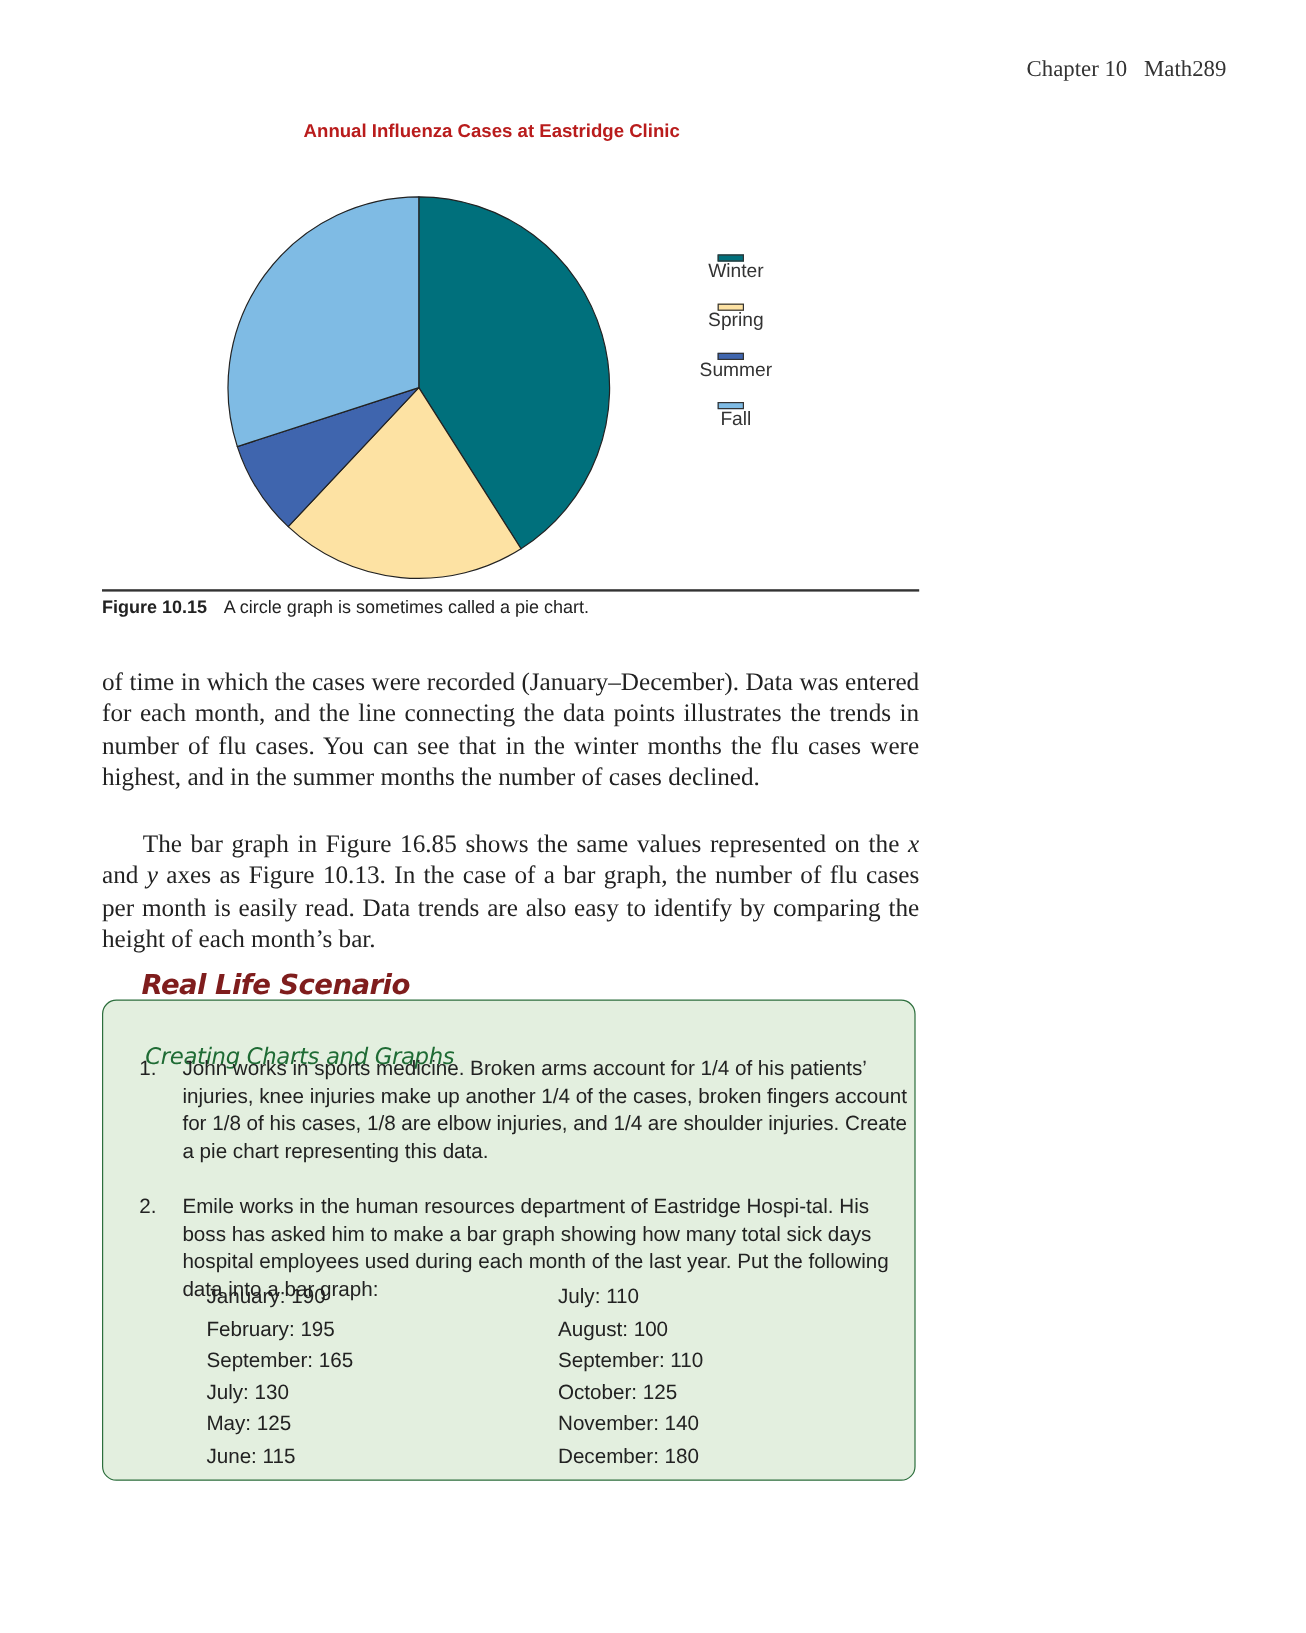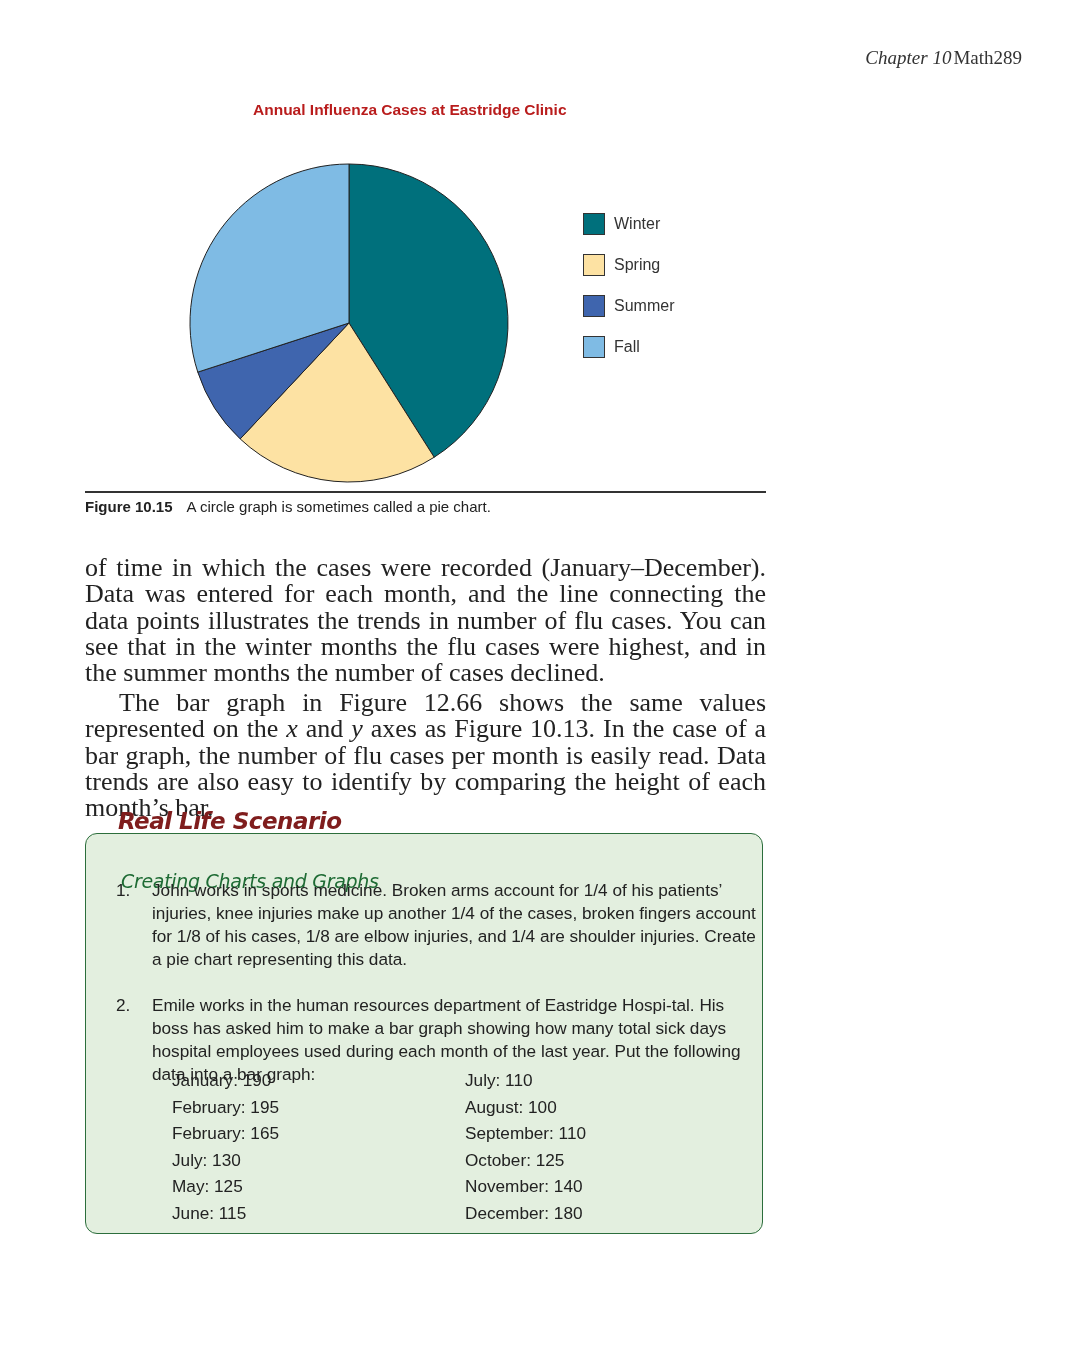--- a/index.html
+++ b/index.html
@@ -1,29 +1,29 @@
 <!DOCTYPE html>
 <html><head>
 <meta charset="utf-8">
 <style>
   html, body { margin: 0; padding: 0; background: #ffffff; }
   body { width: 1088px; height: 1361px; position: relative; overflow: hidden; color: #222; }
   .running-head { position: absolute; top: 47px; right: 66px; font-family: "Liberation Serif", serif; font-size: 19px; color: #333; display: flex; gap: 0; align-items: baseline; }
-  .running-head .chap { font-style: italic; margin-right: 2px; }
+  .running-head .chap { margin-right: 14px; }
   .running-head .sec { }
   .running-head .pg { font-weight: normal; }
   .chart-title { position: absolute; top: 101px; left: 253px; font-family: "Liberation Sans", sans-serif; font-weight: bold; font-size: 15.5px; color: #b91c1c; }
   .pie { position: absolute; left: 185px; top: 159px; }
   .legend { position: absolute; left: 583px; top: 212px; font-family: "Liberation Sans", sans-serif; font-size: 16px; color: #333; }
-  .legend-item { display: flex; align-items: center; height: 24px; margin-bottom: 17px; }
+  .legend-item { display: flex; align-items: center; height: 24px; margin-bottom: 17px; flex-direction: column; }
   .legend-swatch { width: 22px; height: 22px; border: 1px solid #333; margin-right: 9px; box-sizing: border-box; }
   .fig-rule { position: absolute; left: 85px; top: 491px; width: 681px; height: 2px; background: #333; }
   .fig-caption { position: absolute; left: 85px; top: 498px; font-family: "Liberation Sans", sans-serif; font-size: 15px; color: #222; }
   .fig-caption b { margin-right: 14px; }
-  .body-text { position: absolute; left: 85px; width: 681px; font-family: "Liberation Serif", serif; font-size: 26px; line-height: 26.3px; color: #222; text-align: justify; }
+  .body-text { position: absolute; left: 85px; width: 681px; font-family: "Liberation Serif", serif; font-size: 21px; line-height: 26.3px; color: #222; text-align: justify; }
   .p1 { top: 555px; }
   .p2 { top: 690px; text-indent: 34px; }
   .p2 i { font-style: italic; }
   .scenario-head { position: absolute; left: 118px; top: 808px; font-family: "DejaVu Sans", sans-serif; font-style: italic; font-weight: bold; font-size: 23px; color: #7f1d1d; letter-spacing: -0.5px; }
   .scenario-box { position: absolute; left: 85px; top: 833px; width: 678px; height: 401px; background: #e3efdf; border: 1.5px solid #2c6e3c; border-radius: 12px; box-sizing: border-box; }
   .scenario-sub { position: absolute; left: 121px; top: 847px; font-family: "DejaVu Sans", sans-serif; font-style: italic; font-size: 19px; color: #1e6b34; letter-spacing: -0.3px; margin-top: 23px; }
   .item { position: absolute; left: 116px; width: 640px; font-family: "Liberation Sans", sans-serif; font-size: 17.2px; line-height: 23px; color: #222; }
   .item .num { position: absolute; left: 0; }
   .item .txt { margin-left: 36px; display: block; }
   .item1 { top: 879px; }
@@ -68,39 +68,39 @@
     <span>Fall</span>
   </div>
 </div>
 
 <div class="fig-rule"></div>
 <div class="fig-caption">
   <b>Figure 10.15</b><span>A circle graph is sometimes called a pie chart.</span>
 </div>
 
 <div class="body-text p1">of time in which the cases were recorded (January–December). Data was entered for each month, and the line connecting the data points illustrates the trends in number of flu cases. You can see that in the winter months the flu cases were highest, and in the summer months the number of cases declined.</div>
-<div class="body-text p2"><span>The bar graph in Figure 12.66 shows the same values represented on the </span><i>x</i><span> and </span><i>y</i><span> axes as Figure 10.13. In the case of a bar graph, the number of flu cases per month is easily read. Data trends are also easy to identify by comparing the height of each month’s bar.</span></div>
+<div class="body-text p2"><span>The bar graph in Figure 16.85 shows the same values represented on the </span><i>x</i><span> and </span><i>y</i><span> axes as Figure 10.13. In the case of a bar graph, the number of flu cases per month is easily read. Data trends are also easy to identify by comparing the height of each month’s bar.</span></div>
 
 <div class="scenario-box"></div>
 <div class="scenario-head">Real Life Scenario</div>
 <div class="scenario-sub">Creating Charts and Graphs</div>
 
 <div class="item item1">
   <span class="num">1.</span>
   <span class="txt">John works in sports medicine. Broken arms account for 1/4 of his patients’ injuries, knee injuries make up another 1/4 of the cases, broken fingers account for 1/8 of his cases, 1/8 are elbow injuries, and 1/4 are shoulder injuries. Create a pie chart representing this data.</span>
 </div>
 <div class="item item2">
   <span class="num">2.</span>
   <span class="txt">Emile works in the human resources department of Eastridge Hospi-tal. His boss has asked him to make a bar graph showing how many total sick days hospital employees used during each month of the last year. Put the following data into a bar graph:</span>
 </div>
 
 <div class="months col-left">
   <div>January: 190</div>
   <div>February: 195</div>
-  <div>February: 165</div>
+  <div>September: 165</div>
   <div>July: 130</div>
   <div>May: 125</div>
   <div>June: 115</div>
 </div>
 <div class="months col-right">
   <div>July: 110</div>
   <div>August: 100</div>
   <div>September: 110</div>
   <div>October: 125</div>
   <div>November: 140</div>

